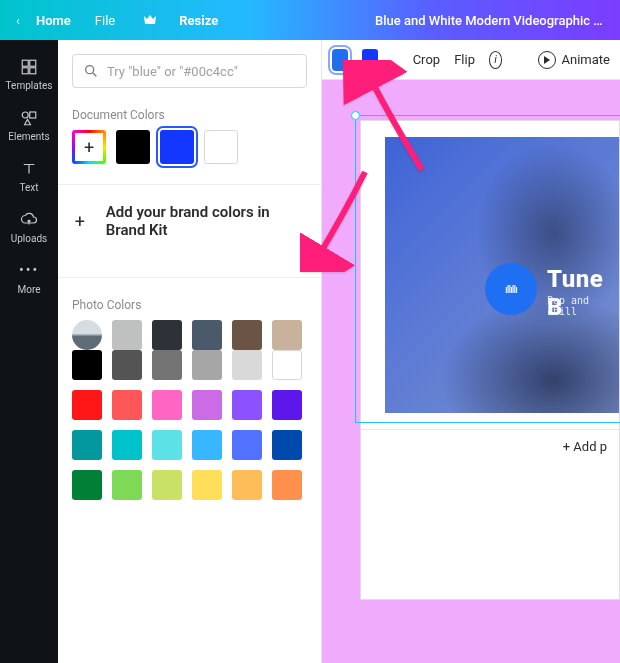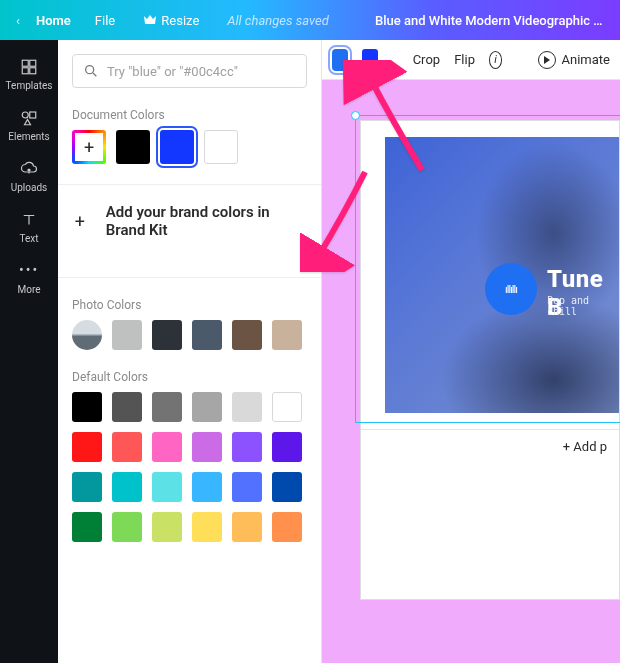--- a/index.html
+++ b/index.html
@@ -8,21 +8,21 @@
   
   .topbar {
     height: 40px;
     background: linear-gradient(90deg, #00c4cc 0%, #24b9ff 40%, #5a5dff 70%, #7b3cff 100%);
     display: flex; align-items: center; color: #fff; font-size: 13px; padding: 0 10px;
     position: relative;
   }
   .topbar .chev { width: 16px; text-align: center; opacity: .9; cursor: pointer; }
   .topbar .home { font-weight: 600; padding: 0 10px; cursor: pointer; }
   .topbar .file { padding: 0 14px; cursor: pointer; }
-  .topbar .resize { padding: 0 14px; cursor: pointer; display: flex; align-items: flex-start; gap: 4px; }
+  .topbar .resize { padding: 0 14px; cursor: pointer; display: flex; align-items: flex-start; gap: 22px; font-weight: bold; }
   .topbar .crown { }
   .topbar .status { padding: 0 14px; color: rgba(255,255,255,.7); font-style: italic; }
   .topbar .title { margin-left: auto; font-weight: 500; white-space: nowrap; overflow: hidden; text-overflow: ellipsis; max-width: 235px; }
 
   
   .leftnav {
     position: absolute; top: 40px; left: 0; width: 58px; bottom: 0;
     background: #0f1216; color: #c6c7c9; font-size: 10px; text-align: center;
     display: flex; flex-direction: column; align-items: flex-start; padding-top: 8px;
   }
@@ -108,21 +108,20 @@
   <span class="home">Home</span>
   <span class="file">File</span>
   <span class="resize">
     <span class="crown">
       <svg width="14" height="12" viewBox="0 0 14 12">
           <path d="M1 3l3 3 3-4 3 4 3-3-1 8H2z" fill="#fff"></path>
         </svg>
     </span>
     <span>Resize</span>
   </span>
-  <span class="status">All changes saved</span>
   <span class="title">Blue and White Modern Videographic Musi...</span>
 </div>
 
 <div class="leftnav">
   <div class="navitem">
     <svg viewBox="0 0 24 24" fill="none" stroke="#c6c7c9" stroke-width="1.6">
         <rect x="3" y="3" width="8" height="8"></rect>
         <rect x="13" y="3" width="8" height="8"></rect>
         <rect x="3" y="13" width="8" height="8"></rect>
         <rect x="13" y="13" width="8" height="8"></rect>
@@ -132,30 +131,30 @@
   <div class="navitem">
     <svg viewBox="0 0 24 24" fill="none" stroke="#c6c7c9" stroke-width="1.6">
         <circle cx="7" cy="8" r="4"></circle>
         <rect x="13" y="4" width="8" height="8"></rect>
         <path d="M6 21l4-7 4 7z"></path>
       </svg>
     <span>Elements</span>
   </div>
   <div class="navitem">
     <svg viewBox="0 0 24 24" fill="none" stroke="#c6c7c9" stroke-width="1.6">
+        <path d="M5 6h14M12 6v12"></path>
+      </svg>
+    <span>Text</span>
+  </div>
+  <div class="navitem">
+    <svg viewBox="0 0 24 24" fill="none" stroke="#c6c7c9" stroke-width="1.6">
         <path d="M7 16a5 5 0 010-10 6 6 0 0111 2 4 4 0 010 8H7z"></path>
         <path d="M12 18v-6m0 0l-2 2m2-2l2 2"></path>
       </svg>
     <span>Uploads</span>
-  </div>
-  <div class="navitem">
-    <svg viewBox="0 0 24 24" fill="none" stroke="#c6c7c9" stroke-width="1.6">
-        <path d="M5 6h14M12 6v12"></path>
-      </svg>
-    <span>Text</span>
   </div>
   <div class="navitem">
     <span class="dots">•••</span>
     <span>More</span>
   </div>
 </div>
 
 <div class="panel">
   <div class="search">
     <svg viewBox="0 0 24 24" fill="none" stroke-width="2">
@@ -177,21 +176,20 @@
     <span class="txt">Add your brand colors in Brand Kit</span>
   </div>
   <div class="divider"></div>
 
   <div class="seclabel">Photo Colors</div>
   <div class="swrow">
     <span class="photoav"></span>
     <div id="photo-swatches" style="display:contents"><div class="swatch" style="background: rgb(191, 192, 192);"></div><div class="swatch" style="background: rgb(44, 50, 56);"></div><div class="swatch" style="background: rgb(74, 90, 106);"></div><div class="swatch" style="background: rgb(107, 84, 68);"></div><div class="swatch" style="background: rgb(200, 178, 156);"></div></div>
   </div>
 
-  <div class="seclabel">Default Colors</div>
   <div class="swrow" id="default-swatches">
       <div class="swatch" style="background: rgb(0, 0, 0);"></div>
       <div class="swatch" style="background: rgb(84, 84, 84);"></div>
       <div class="swatch" style="background: rgb(115, 115, 115);"></div>
       <div class="swatch" style="background: rgb(166, 166, 166);"></div>
       <div class="swatch" style="background: rgb(217, 217, 217);"></div>
       <div class="swatch outline" style="background: rgb(255, 255, 255);"></div>
       <div class="swatch" style="background: rgb(255, 22, 22);"></div>
       <div class="swatch" style="background: rgb(255, 87, 87);"></div>
       <div class="swatch" style="background: rgb(255, 102, 196);"></div>

